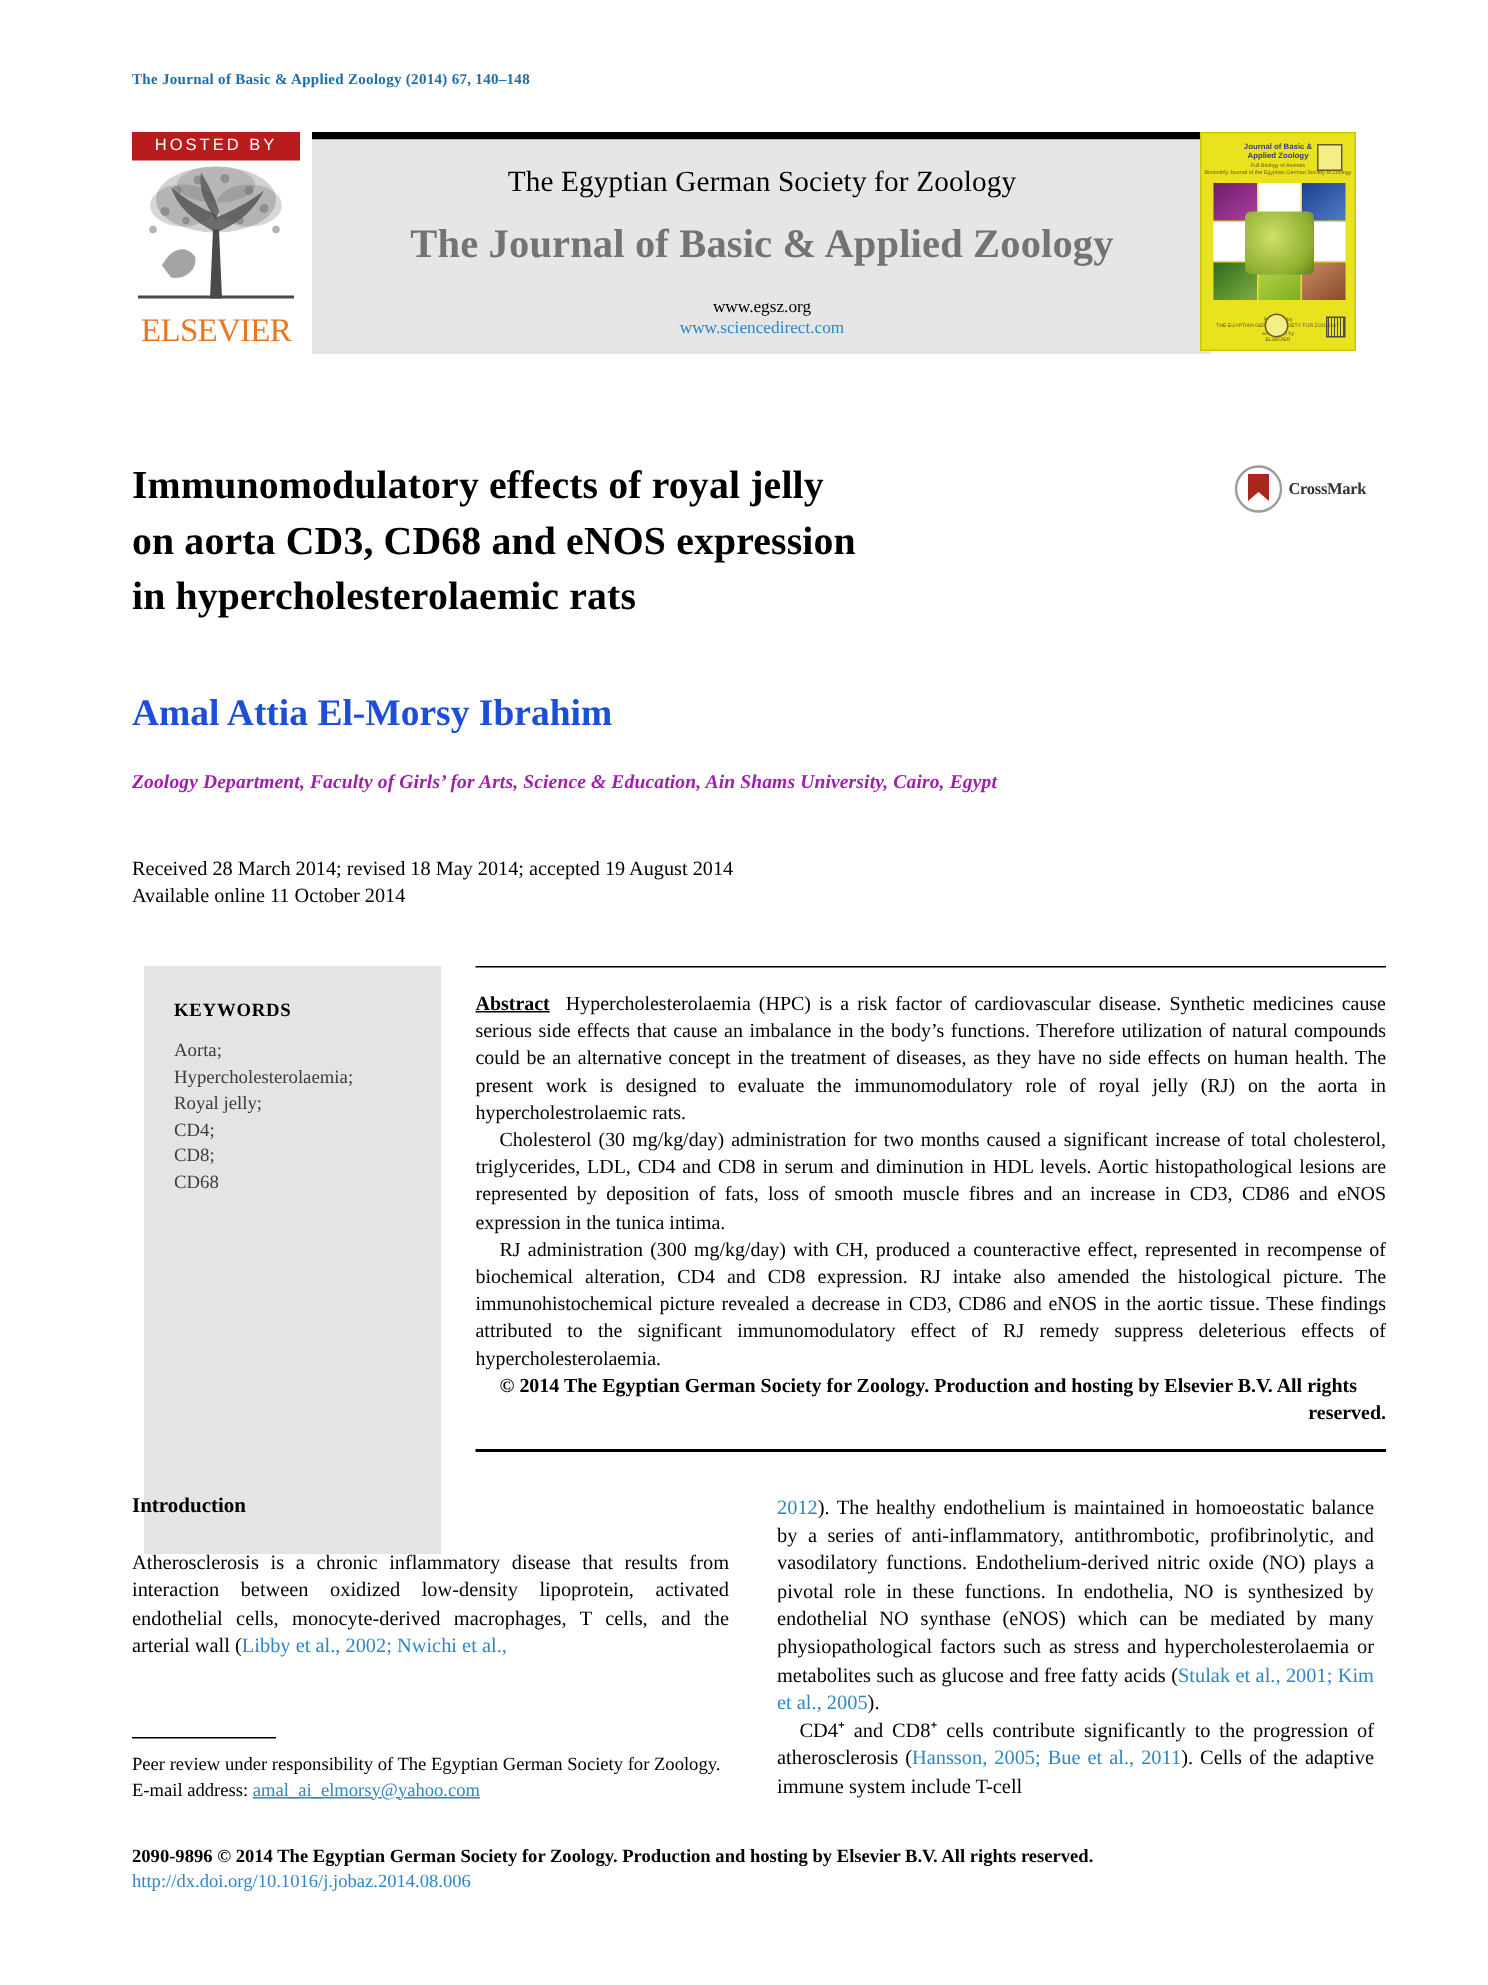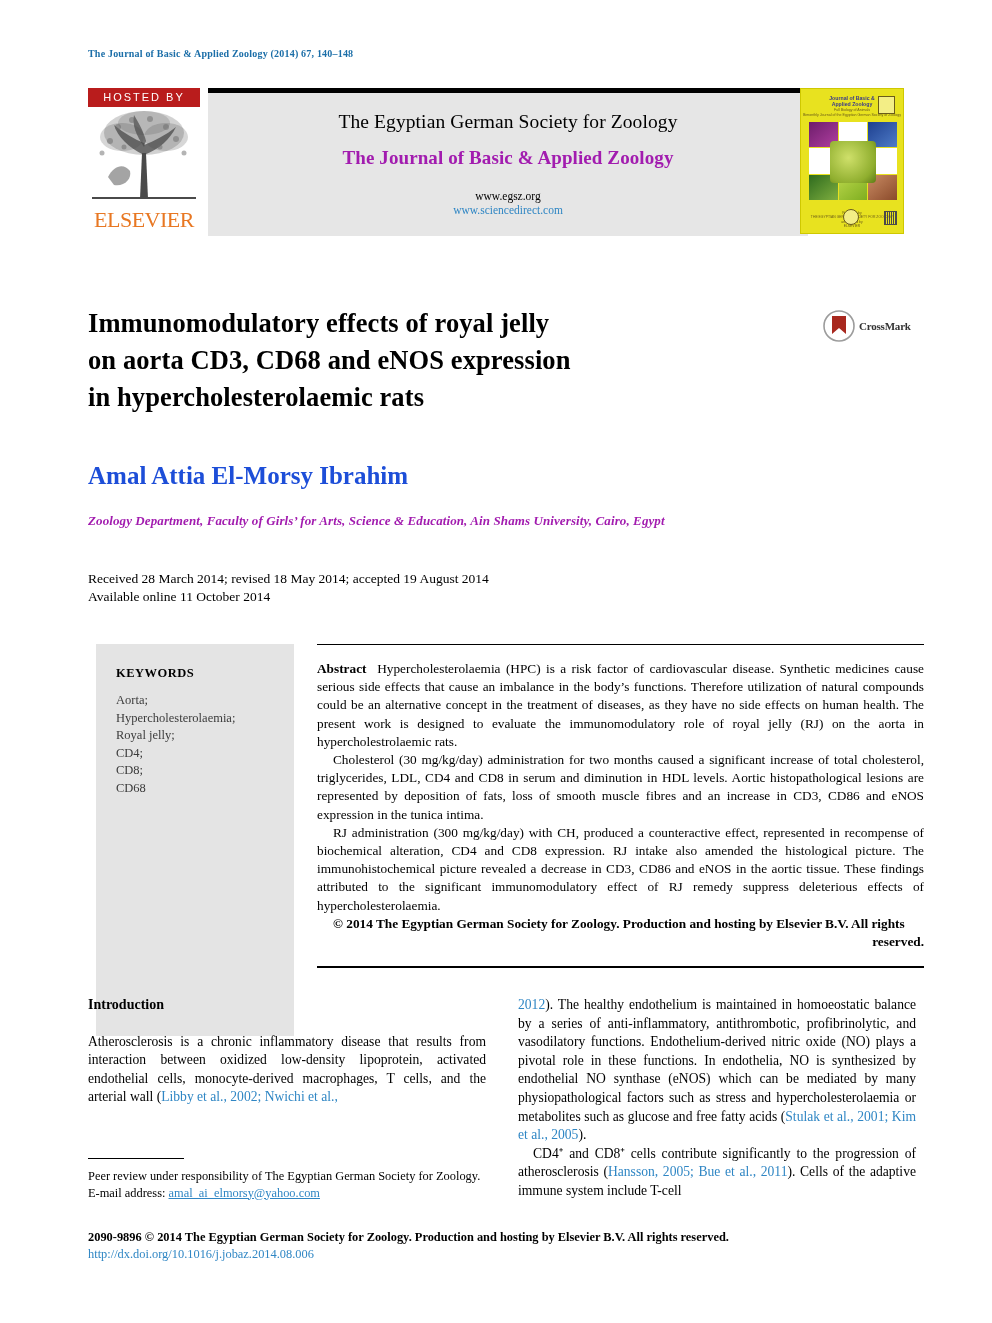--- a/index.html
+++ b/index.html
@@ -99,22 +99,22 @@
   .society-line {
     font-family: "Liberation Serif", serif;
     font-size: 19.5px;
     color: #000000;
     padding-top: 18px;
     letter-spacing: .1px;
   }
   .journal-title {
     font-family: "Liberation Serif", serif;
     font-weight: bold;
-    font-size: 19px;
-    color: #a21caf;
+    font-size: 27px;
+    color: #737373;
     padding-top: 14px;
     letter-spacing: .1px;
   }
   .urls {
     padding-top: 20px;
     font-family: "Liberation Serif", serif;
     font-size: 11.5px;
     line-height: 14px;
   }
   .url-egsz { color: #000000; }
@@ -335,21 +335,21 @@
     top: 660px;
     width: 607px;
     font-family: "Liberation Serif", serif;
     font-size: 13.3px;
     line-height: 18.2px;
     text-align: justify;
     color: #000000;
   }
   .abstract p { margin: 0; text-indent: 16px; }
   .abstract p.first { text-indent: 0; }
-  .abs-label { font-weight: bold; }
+  .abs-label { font-weight: bold; text-decoration: underline; }
   .abs-copy {
     text-indent: 0;
     font-weight: bold;
     text-align: justify;
   }
   .abs-copy .tail { display: block; text-align: right; }
 
   
   .col {
     position: absolute;

